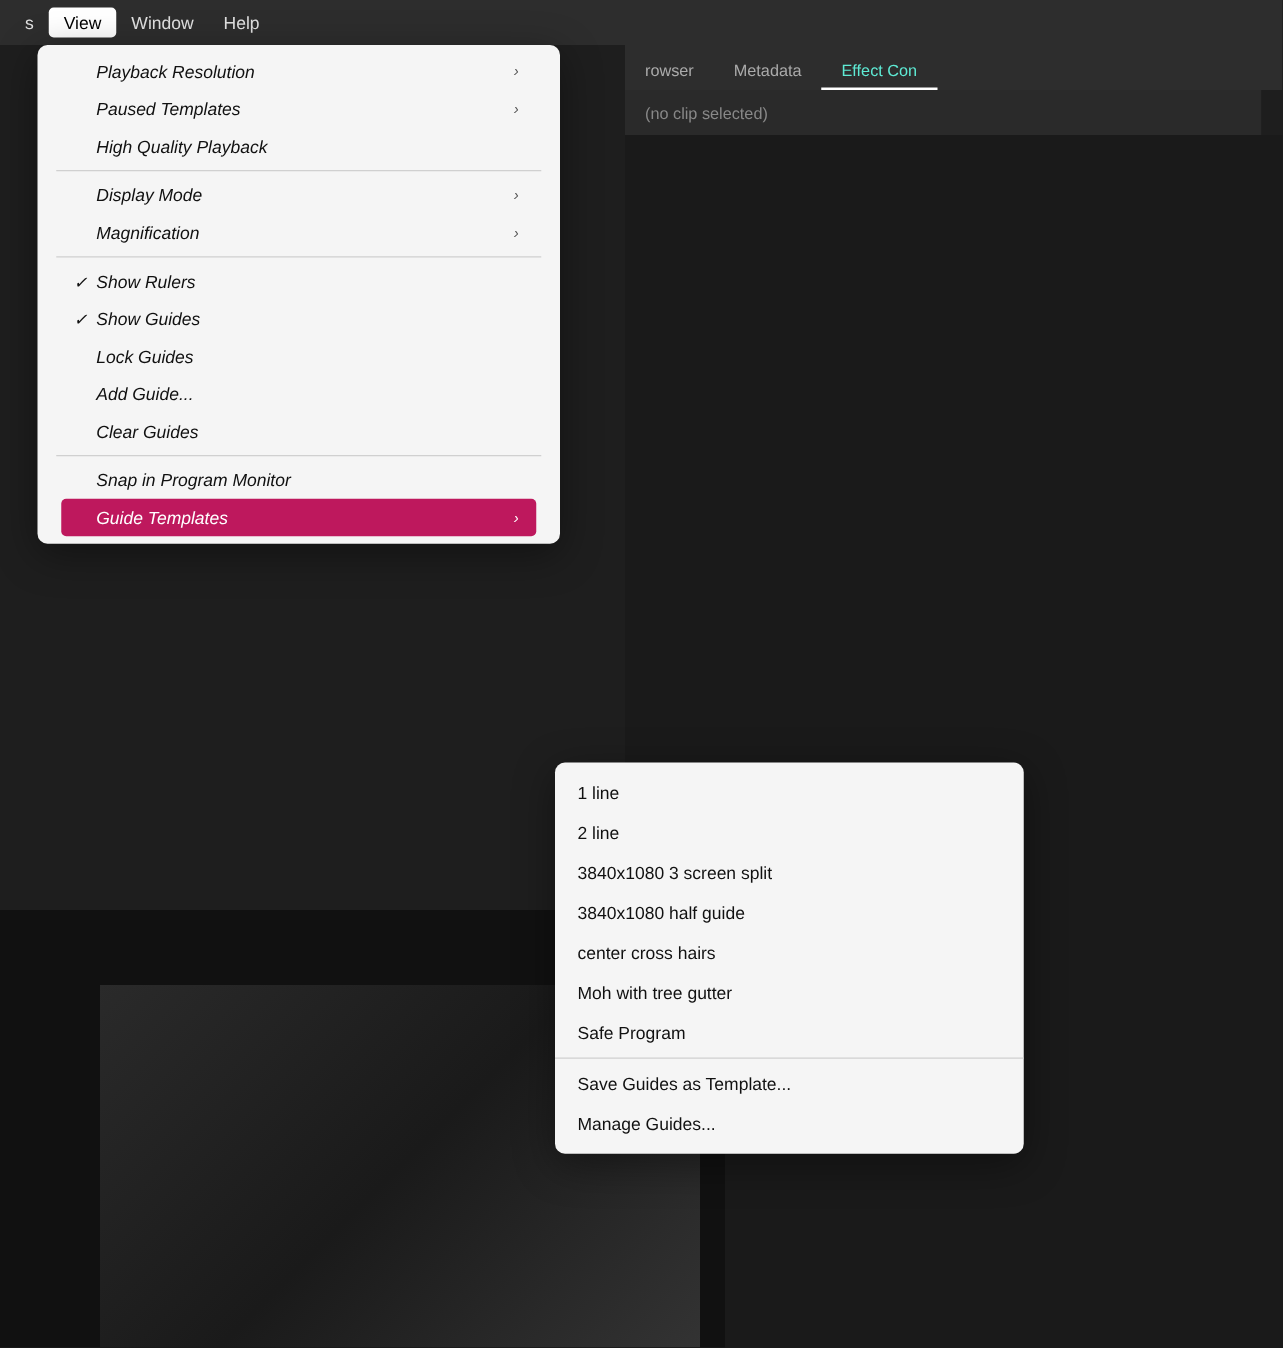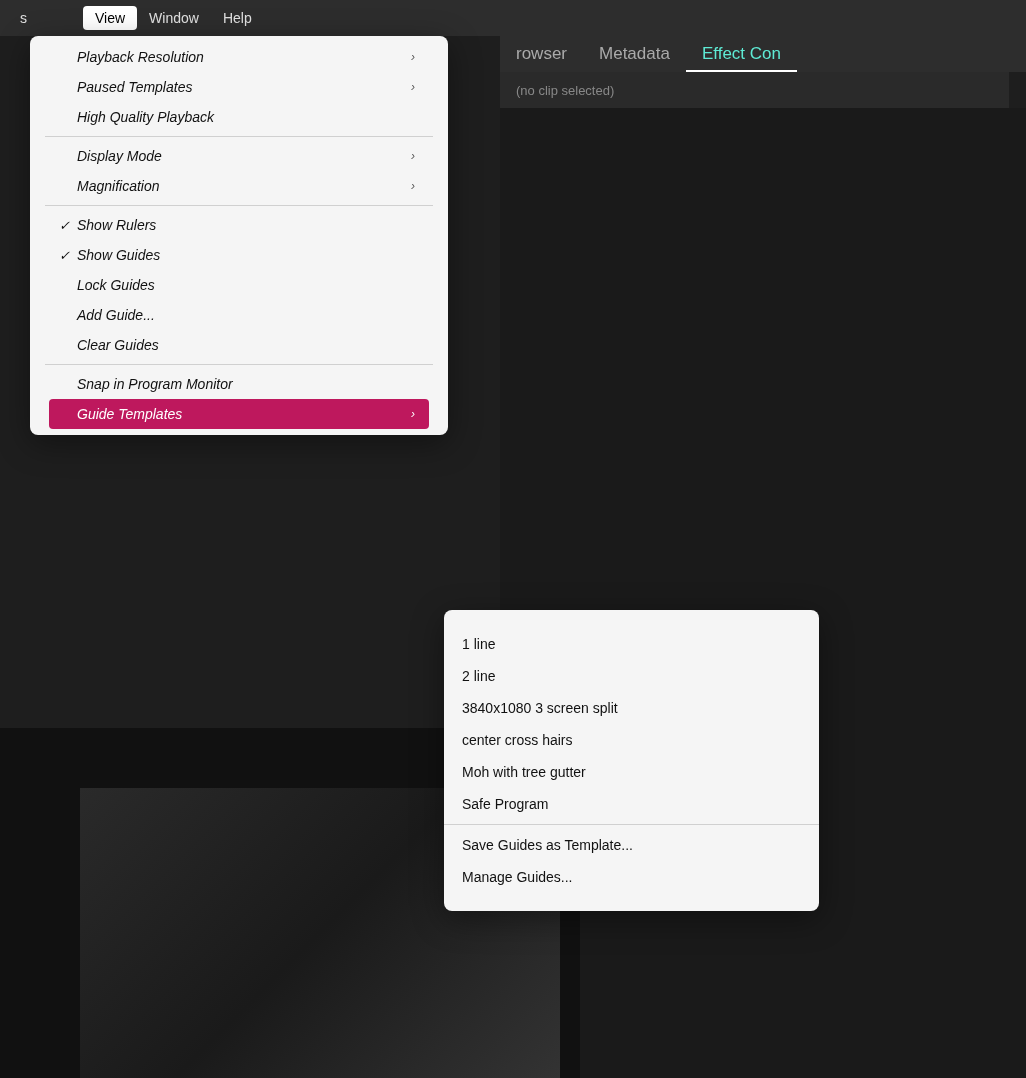--- a/index.html
+++ b/index.html
@@ -29,21 +29,20 @@
       padding: 4px 12px;
       color: #e0e0e0;
       border-radius: 4px;
       cursor: pointer;
       font-size: 14px;
     }
 
     .menubar-item.active {
       background: #ffffff;
       color: #000000;
-      margin-left: 44px;
     }
 
     
     .bg-panel {
       position: absolute;
       top: 36px;
       left: 0;
       right: 0;
       bottom: 0;
       background: #1e1e1e;
@@ -57,21 +56,21 @@
       right: 0;
       height: 36px;
       background: #2d2d2d;
       display: flex;
       align-items: flex-end;
     }
 
     .tab-item {
       padding: 6px 16px;
       color: #aaaaaa;
-      font-size: 17px;
+      font-size: 13px;
       cursor: pointer;
       border-bottom: 2px solid transparent;
     }
 
     .tab-item.active {
       color: #5eead4;
       border-bottom: 2px solid #ffffff;
     }
 
     
@@ -178,21 +177,21 @@
 
     
     .submenu {
       position: absolute;
       top: 610px;
       left: 444px;
       width: 375px;
       background: #f5f5f5;
       border-radius: 8px;
       box-shadow: 0 8px 32px rgba(0,0,0,0.4);
-      padding: 18px 0;
+      padding: 8px 0;
       z-index: 300;
     }
 
     .submenu-item {
       display: flex;
       align-items: center;
       padding: 8px 18px;
       color: #111111;
       font-size: 14px;
       cursor: pointer;
@@ -304,20 +303,23 @@
   </div>
 
   <div class="submenu-item">
     <span>2 line</span>
   </div>
 
   <div class="submenu-item">
     <span>3840x1080 3 screen split</span>
   </div>
 
+  <div class="submenu-item">
+    <span>3840x1080 half guide</span>
+  </div>
 
   <div class="submenu-item">
     <span>center cross hairs</span>
   </div>
 
   <div class="submenu-item">
     <span>Moh with tree gutter</span>
   </div>
 
   <div class="submenu-item">

